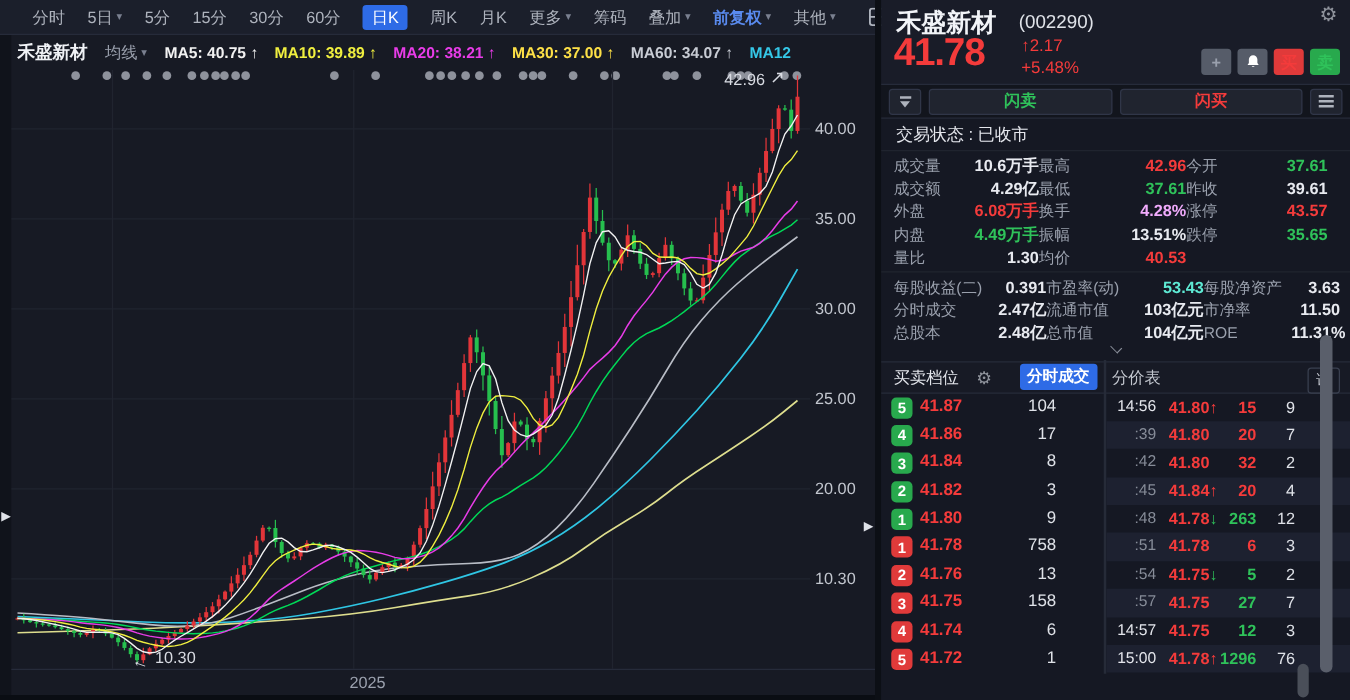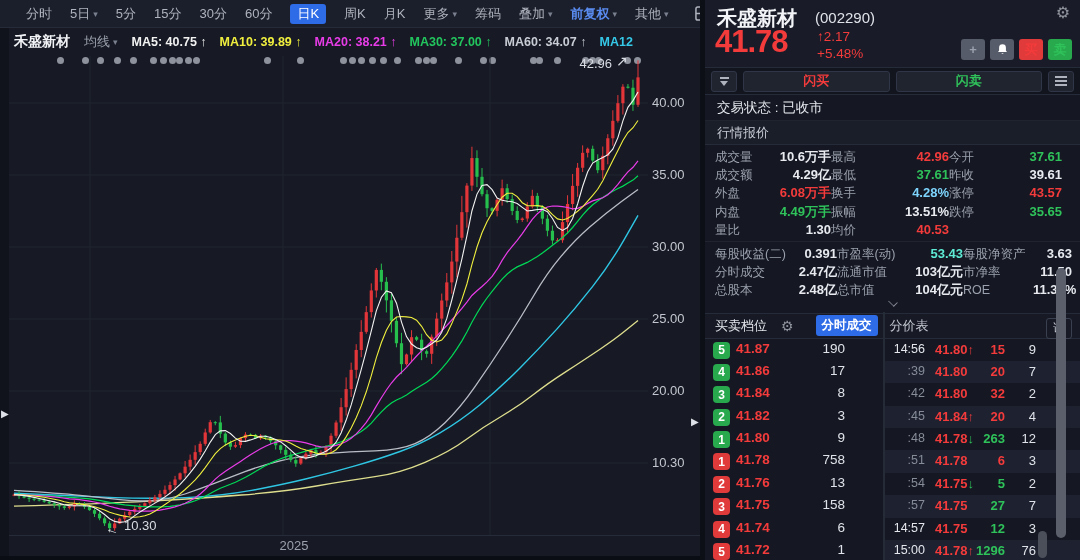--- a/index.html
+++ b/index.html
@@ -172,21 +172,21 @@
   <div class="legend">
     <span class="sym">禾盛新材</span>
     <span class="sel">
       <span>均线</span>
       <span class="caret">▾</span>
     </span>
     <span id="ma-items" style="display:flex;gap:13px;">
         <span class="ma" style="color: rgb(242, 242, 242);">MA5: 40.75 ↑</span>
         <span class="ma" style="color: rgb(240, 239, 63);">MA10: 39.89 ↑</span>
         <span class="ma" style="color: rgb(232, 60, 232);">MA20: 38.21 ↑</span>
-        <span class="ma" style="color: #22c55e; text-align: center;">MA30: 37.00 ↑</span>
+        <span class="ma" style="color: #fde047; text-align: center;">MA30: 37.00 ↑</span>
         <span class="ma" style="color: rgb(200, 204, 212);">MA60: 34.07 ↑</span>
         <span class="ma" style="color: rgb(53, 200, 232);">MA12</span>
       </span>
   </div>
   <div class="legend-icons">
     <span class="cic">−</span>
     <span class="cic">+</span>
     <span class="gearc">⚙</span>
     <span class="cic">×</span>
   </div>
@@ -542,51 +542,50 @@
       </span>
     </div>
 
     <div class="flash-row">
       <span class="sq-btn">
         <span style="display:block;width:9px;">
           <span style="display:block;height:2px;background:#aeb3bd;margin-bottom:2px;"></span>
           <span style="display:block;width:0;height:0;border-left:4.5px solid transparent;border-right:4.5px solid transparent;border-top:5px solid #aeb3bd;"></span>
         </span>
       </span>
+      <span class="flash-btn green">闪卖</span>
       <span class="flash-btn red">闪买</span>
-      <span class="flash-btn green">闪卖</span>
       <span class="sq-btn">
         <span style="display:block;width:12px;">
           <span style="display:block;height:2px;background:#aeb3bd;margin:2px 0;"></span>
           <span style="display:block;height:2px;background:#aeb3bd;margin:2px 0;"></span>
           <span style="display:block;height:2px;background:#aeb3bd;margin:2px 0;"></span>
         </span>
       </span>
     </div>
 
     <div class="status-row">交易状态 : 已收市</div>
-    <div class="sec-title">行情报价</div>
 
     <div class="qgrid" id="quote-grid">
         <span class="ql">成交量</span>
         <span class="qv" style="color: rgb(232, 234, 240);">10.6万手</span>
         <span class="ql">最高</span>
         <span class="qv" style="color: rgb(244, 59, 59);">42.96</span>
         <span class="ql">今开</span>
         <span class="qv" style="color: rgb(47, 194, 90);">37.61</span>
         <span class="ql">成交额</span>
         <span class="qv" style="color: rgb(232, 234, 240);">4.29亿</span>
         <span class="ql">最低</span>
         <span class="qv" style="color: rgb(47, 194, 90);">37.61</span>
         <span class="ql">昨收</span>
         <span class="qv" style="color: rgb(232, 234, 240);">39.61</span>
         <span class="ql">外盘</span>
         <span class="qv" style="color: rgb(244, 59, 59);">6.08万手</span>
         <span class="ql">换手</span>
-        <span class="qv" style="color: #7dd3fc;">4.28%</span>
+        <span class="qv" style="color: #f0abfc;">4.28%</span>
         <span class="ql">涨停</span>
         <span class="qv" style="color: rgb(244, 59, 59);">43.57</span>
         <span class="ql">内盘</span>
         <span class="qv" style="color: rgb(47, 194, 90);">4.49万手</span>
         <span class="ql">振幅</span>
         <span class="qv" style="color: rgb(232, 234, 240);">13.51%</span>
         <span class="ql">跌停</span>
         <span class="qv" style="color: rgb(47, 194, 90);">35.65</span>
         <span class="ql">量比</span>
         <span class="qv" style="color: rgb(232, 234, 240);">1.30</span>
@@ -627,21 +626,21 @@
       <span class="tab-pill" style="margin-left:22px;">分时成交</span>
       <span style="margin-left:12px;color:#c2c6ce;cursor:pointer;">分价表</span>
       <span class="detail-btn">详</span>
     </div>
 
     <div class="book-area">
       <div class="book-col" id="book-col">
           <div class="ob-row">
             <span class="ob-badge" style="background:#28a94d">5</span>
             <span class="ob-price">41.87</span>
-            <span class="ob-vol">190</span>
+            <span class="ob-vol">104</span>
           </div>
           <div class="ob-row">
             <span class="ob-badge" style="background:#28a94d">4</span>
             <span class="ob-price">41.86</span>
             <span class="ob-vol">17</span>
           </div>
           <div class="ob-row">
             <span class="ob-badge" style="background:#28a94d">3</span>
             <span class="ob-price">41.84</span>
             <span class="ob-vol">8</span>

